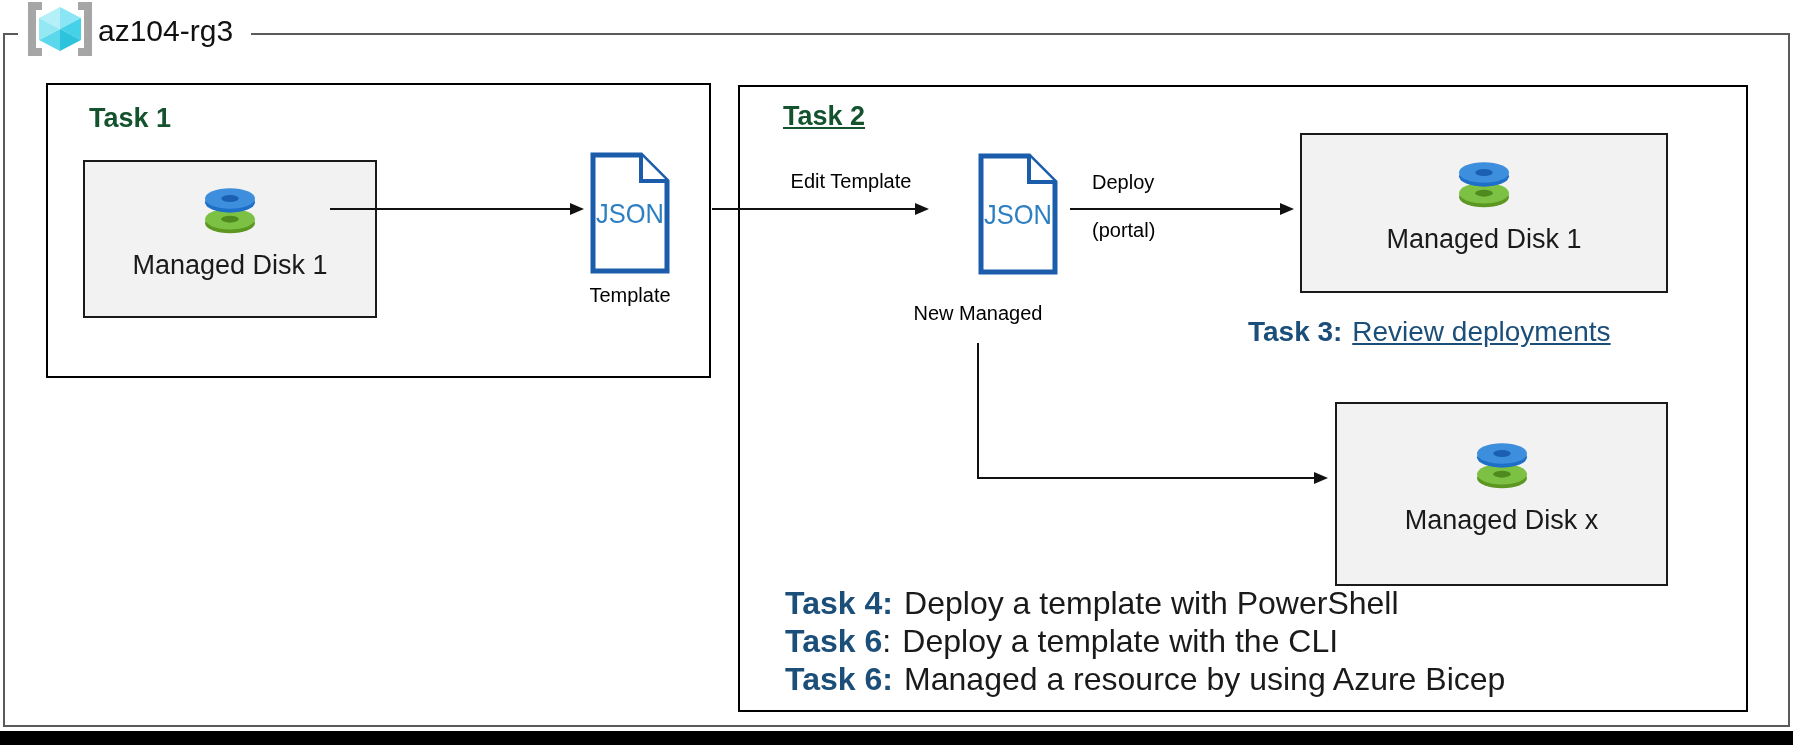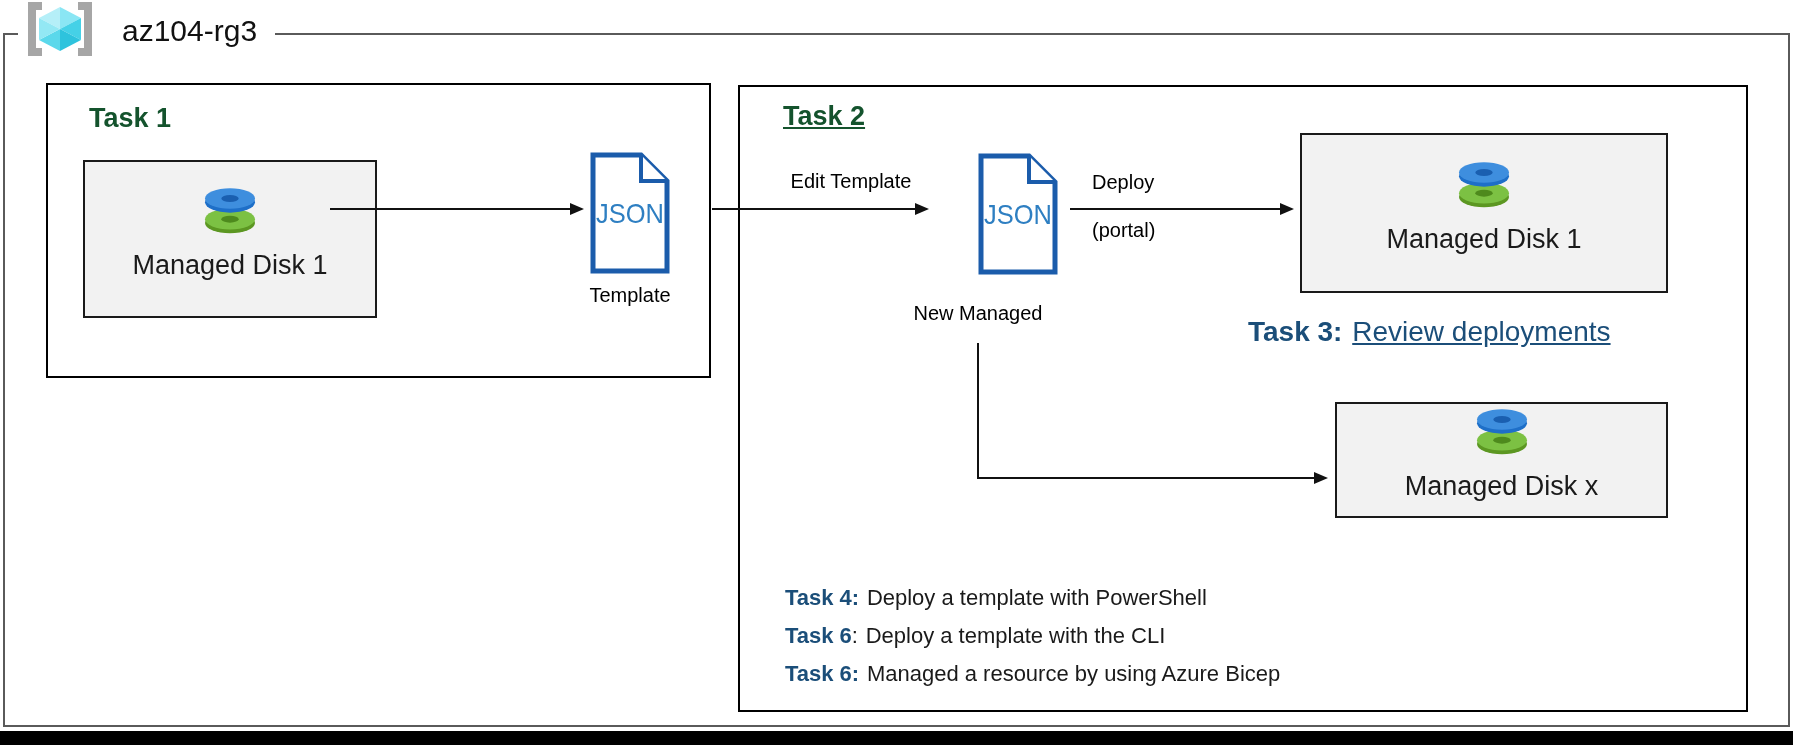--- a/index.html
+++ b/index.html
@@ -3,48 +3,48 @@
 <meta charset="utf-8">
 <style>
   html,body{margin:0;padding:0;background:#ffffff;}
   #canvas{
     position:relative;width:1793px;height:745px;background:#ffffff;overflow:hidden;
     font-family:"Liberation Sans", sans-serif;color:#1a1a1a;
   }
   .abs{position:absolute;}
   
   #rg-border{left:3px;top:33px;width:1787px;height:694px;border:2px solid #5A5A5A;box-sizing:border-box;z-index:0;}
-  #rg-header{left:18px;top:0;height:62px;background:#ffffff;display:flex;align-items:center;gap:24px;padding:0 18px 0 4px;z-index:3;}
+  #rg-header{left:18px;top:0;height:62px;background:#ffffff;display:flex;align-items:center;gap:0;padding:0 18px 0 4px;z-index:3;}
   .rg-label{font-size:30px;color:#111;white-space:nowrap;}
   
   .task-box{border:2px solid #000;box-sizing:border-box;background:#ffffff;z-index:1;}
   #task1-box{left:46px;top:83px;width:665px;height:295px;}
   #task2-box{left:738px;top:85px;width:1010px;height:627px;}
   .task-title{font-weight:bold;font-size:27px;color:#14532d;white-space:nowrap;z-index:3;}
   
   .disk-box{background:#F2F2F2;border:2px solid #1a1a1a;box-sizing:border-box;display:flex;flex-direction:column;
     align-items:center;justify-content:center;gap:10px;padding-bottom:12px;z-index:1;}
   .box-label{font-size:27px;color:#1a1a1a;white-space:nowrap;}
   #disk-box-1{left:83px;top:160px;width:294px;height:158px;}
   #disk-box-top{left:1300px;top:133px;width:368px;height:160px;}
-  #disk-box-bottom{left:1335px;top:402px;width:333px;height:116px;}
+  #disk-box-bottom{left:1335px;top:402px;width:333px;height:184px;}
   
   .float-label{font-size:20px;color:#000000;white-space:nowrap;z-index:3;line-height:1.1;}
   .centered{text-align:center;}
   #template-label{left:530px;top:284px;width:200px;}
   #edit-template-label{left:748px;top:170px;width:206px;}
   #new-template-label{left:860px;top:302px;width:236px;}
   #deploy-label{left:1092px;top:171px;}
   #portal-label{left:1092px;top:219px;}
   
   .json-icon{z-index:2;}
   #json-icon-1{left:586px;top:152px;}
   #json-icon-2{left:978px;top:153px;}
   
-  .task-line{font-size:22px;white-space:nowrap;z-index:3;line-height:1.15;}
+  .task-line{font-size:32px;white-space:nowrap;z-index:3;line-height:1.15;}
   .task-line .prefix{font-weight:bold;color:#1B4E79;}
   .task-line .rest{margin-left:0.35em;color:#1a1a1a;}
   .task-line .colon{color:#1a1a1a;}
   #task3-line{left:1248px;top:316px;font-size:28px;}
   #task3-line .rest{color:#1B4E79;text-decoration:underline;}
   #task4-line{left:785px;top:585px;}
   #task5-line{left:785px;top:623px;}
   #task6-line{left:785px;top:661px;}
   
   #connectors{left:0;top:0;width:1793px;height:745px;z-index:2;pointer-events:none;}

